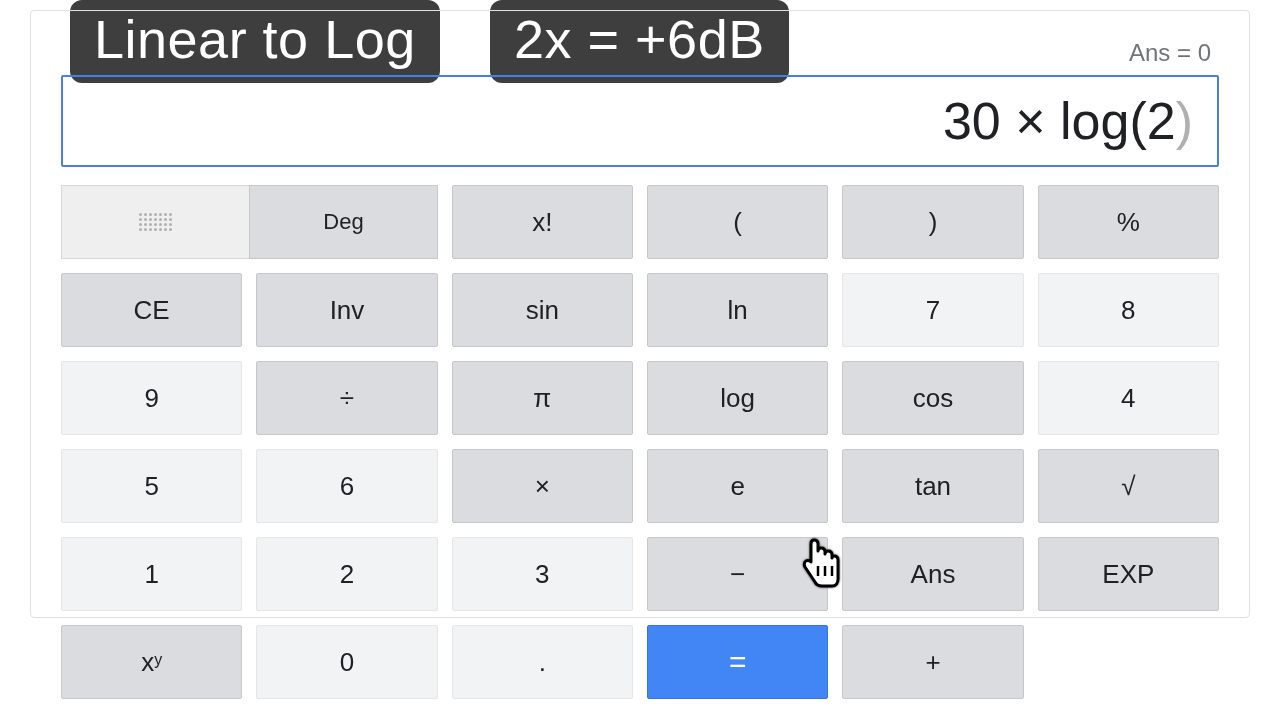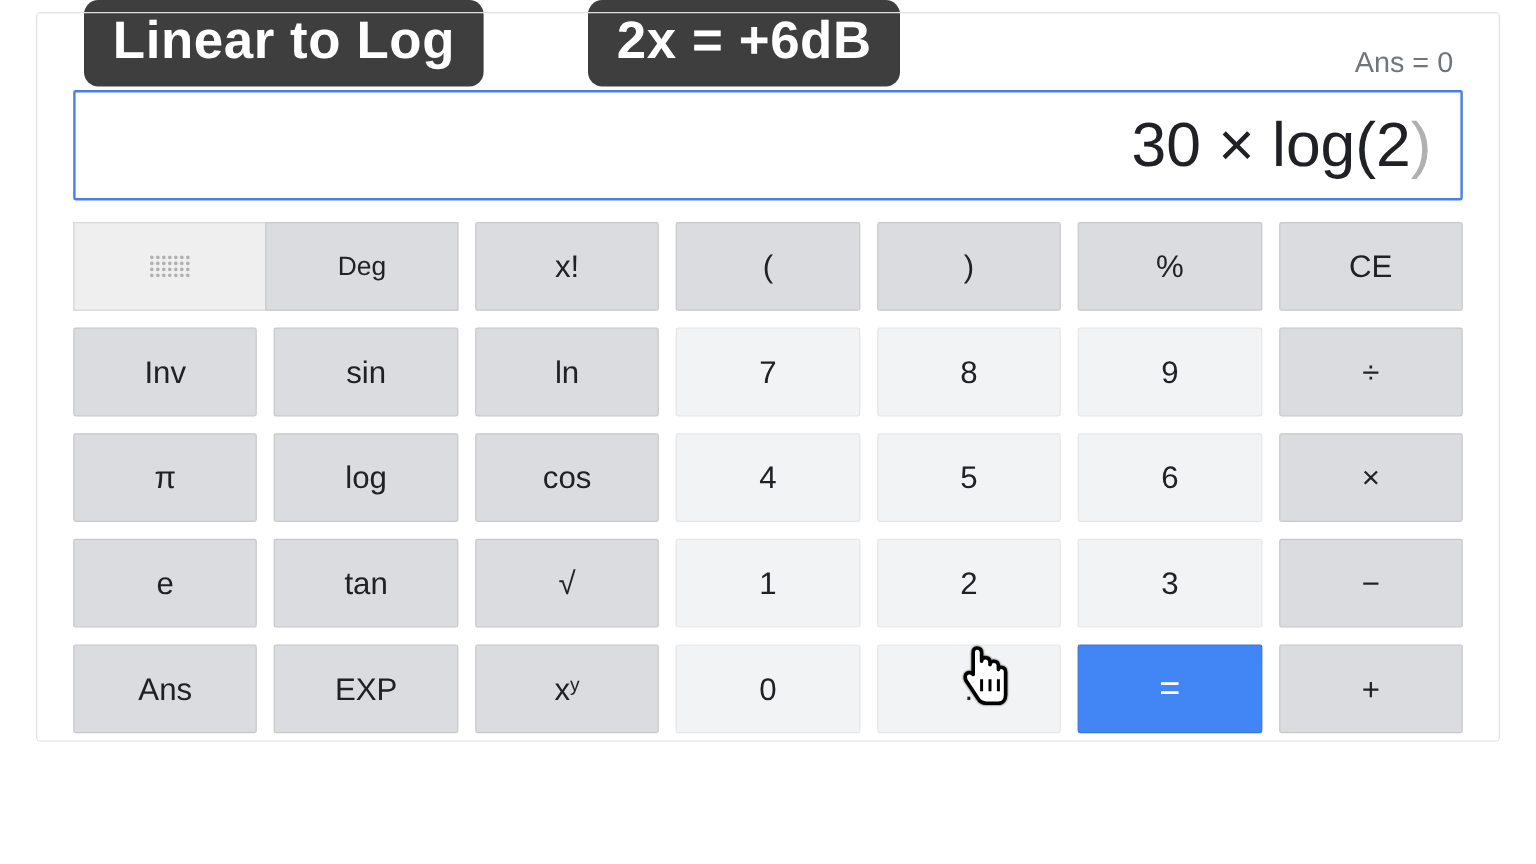--- a/index.html
+++ b/index.html
@@ -12,22 +12,22 @@
     overflow: hidden;
     position: relative;
   }
 
   
   .overlay-pill {
     position: absolute;
     top: 0px;
     background: #3e3e3e;
     color: #ffffff;
-    font-size: 44px;
-    font-weight: 700;
+    font-size: 54px;
+    font-weight: 400;
     padding: 10px 24px 14px 24px;
     border-radius: 12px;
     letter-spacing: 0.5px;
     line-height: 1.1;
     font-family: "Gill Sans", "Gill Sans MT", "Segoe UI", Arial, sans-serif;
   }
   #pill-left { left: 70px; }
   #pill-right { left: 490px; }
 
   
@@ -64,21 +64,21 @@
     color: #202124;
     margin-bottom: 18px;
     font-family: Arial, sans-serif;
   }
   .display .ghost-paren {
     color: #b0b0b0;
   }
 
   .button-grid {
     display: grid;
-    grid-template-columns: repeat(7, 1fr);
+    grid-template-columns: repeat(6, 1fr);
     grid-auto-rows: 74px;
     gap: 14px 14px;
   }
 
   .btn {
     display: flex;
     align-items: center;
     justify-content: center;
     font-size: 26px;
     color: #202124;

